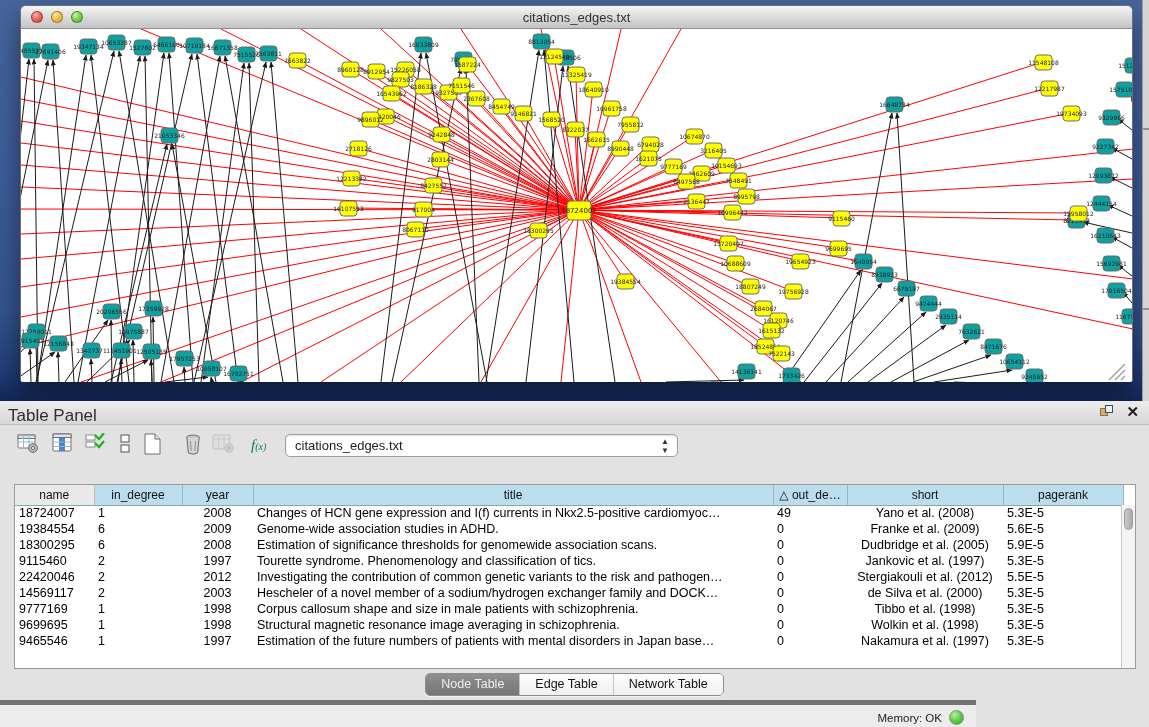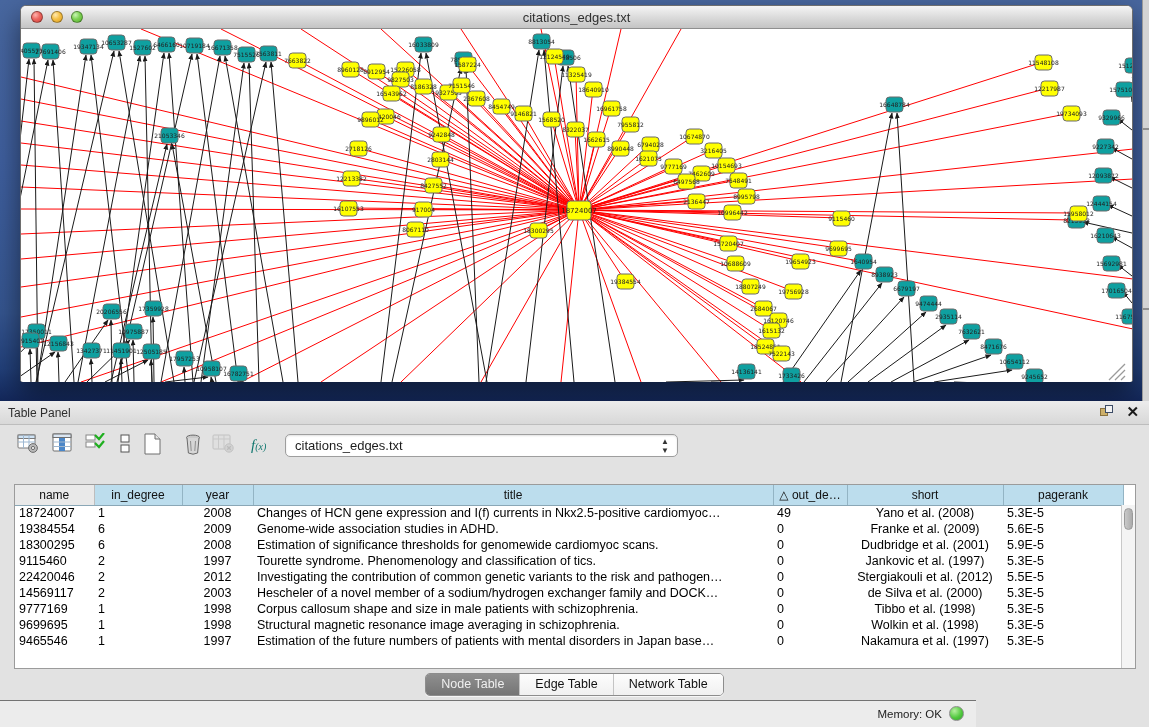--- a/index.html
+++ b/index.html
@@ -22,21 +22,21 @@
   .light { width:12px; height:12px; border-radius:50%; border:1px solid rgba(0,0,0,.35); }
   .light.red   { background:radial-gradient(circle at 35% 30%, #ffb3ad, #ec6760 45%, #d5423b); }
   .light.yellow{ background:radial-gradient(circle at 35% 30%, #ffe9b0, #f5c045 45%, #dfa123); }
   .light.green { background:radial-gradient(circle at 35% 30%, #c9f5b4, #7ed154 45%, #58b32e); }
   #canvas { position:relative; width:1111px; height:353px; background:#ffffff; overflow:hidden; border-radius:0 0 2px 2px; }
   #graph-svg { display:block; }
 
   
   #table-panel { position:absolute; left:0; top:401px; width:1149px; height:326px; background:#e2e2e2; }
   #panel-header { position:relative; height:24px; background:linear-gradient(180deg,#ececec,#d8d8d8); border-bottom:1px solid #bdbdbd; }
-  #panel-header .ptitle { position:absolute; left:8px; top:5px; font-size:12px; color:#2e2e2e; }
+  #panel-header .ptitle { position:absolute; left:8px; top:5px; font-size:17px; color:#2e2e2e; }
   #panel-header .hdr-icons { position:absolute; right:10px; top:4px; display:flex; gap:12px; align-items:center; }
   .float-icon { width:14px; height:14px; position:relative; }
   .float-icon .sq1 { position:absolute; left:0; top:3px; width:8px; height:8px; border:1.4px solid #8a7340; background:#cbb langue06; }
   .float-icon .sq1 { background:#cdb06a; }
   .float-icon .sq2 { position:absolute; left:5px; top:0; width:8px; height:8px; border:1.4px solid #3c4c66; background:#f2f2f2; }
   .close-x { font-size:15px; font-weight:bold; color:#1a1a1a; line-height:14px; cursor:default; }
 
   
   #toolbar { position:relative; height:46px; }
   .tb-icon { position:absolute; top:8px; }
@@ -57,21 +57,21 @@
       background:linear-gradient(90deg,#c9c9c9,#ababab); border:1px solid #9a9a9a; }
 
   
   #tabs { position:absolute; left:0; right:0; top:272px; display:flex; justify-content:center; }
   #tabs .seg { display:flex; border:1px solid #8d8d8d; border-radius:5px; overflow:hidden; box-shadow:0 1px 0 rgba(255,255,255,.7); }
   .tab { padding:3px 15px 4px 15px; font-size:12.5px; background:linear-gradient(180deg,#fdfdfd,#f0f0f0); color:#111; border-left:1px solid #c4c4c4; }
   .tab:first-child { border-left:none; }
   .tab.active { background:linear-gradient(180deg,#8f8f8f,#757575); color:#efefef; }
 
   
-  #status-bar { position:absolute; left:0; top:299px; width:976px; height:27px; background:#ececec; border-top:1px solid #737373; }
+  #status-bar { position:absolute; left:0; top:299px; width:976px; height:27px; background:#ececec; border-top:5px solid #737373; }
   #status-bar .mem { position:absolute; right:34px; top:7px; font-size:11.5px; color:#222; }
   #status-bar .dot { position:absolute; right:12px; top:5px; width:15px; height:15px; border-radius:50%;
       border:1px solid #8c8c8c; background:radial-gradient(circle at 35% 30%, #b6f0a0, #52c93f 55%, #2fa32a); }
 </style>
 </head>
 <body>
 
 <div id="stage">
 
   <div id="desktop">
@@ -837,23 +837,23 @@
               <td class="c">2009</td>
               <td>Genome-wide association studies in ADHD.</td>
               <td>0</td>
               <td class="c">Franke et al. (2009)</td>
               <td>5.6E-5</td>
             </tr>
             <tr>
               <td>18300295</td>
               <td>6</td>
               <td class="c">2008</td>
-              <td>Estimation of significance thresholds for genomewide cardiomyoc scans.</td>
+              <td>Estimation of significance thresholds for genomewide association scans.</td>
               <td>0</td>
-              <td class="c">Dudbridge et al. (2001)</td>
+              <td class="c">Dudbridge et al. (2005)</td>
               <td>5.9E-5</td>
             </tr>
             <tr>
               <td>9115460</td>
               <td>2</td>
               <td class="c">1997</td>
               <td>Tourette syndrome. Phenomenology and classification of tics.</td>
               <td>0</td>
               <td class="c">Jankovic et al. (1997)</td>
               <td>5.3E-5</td>

